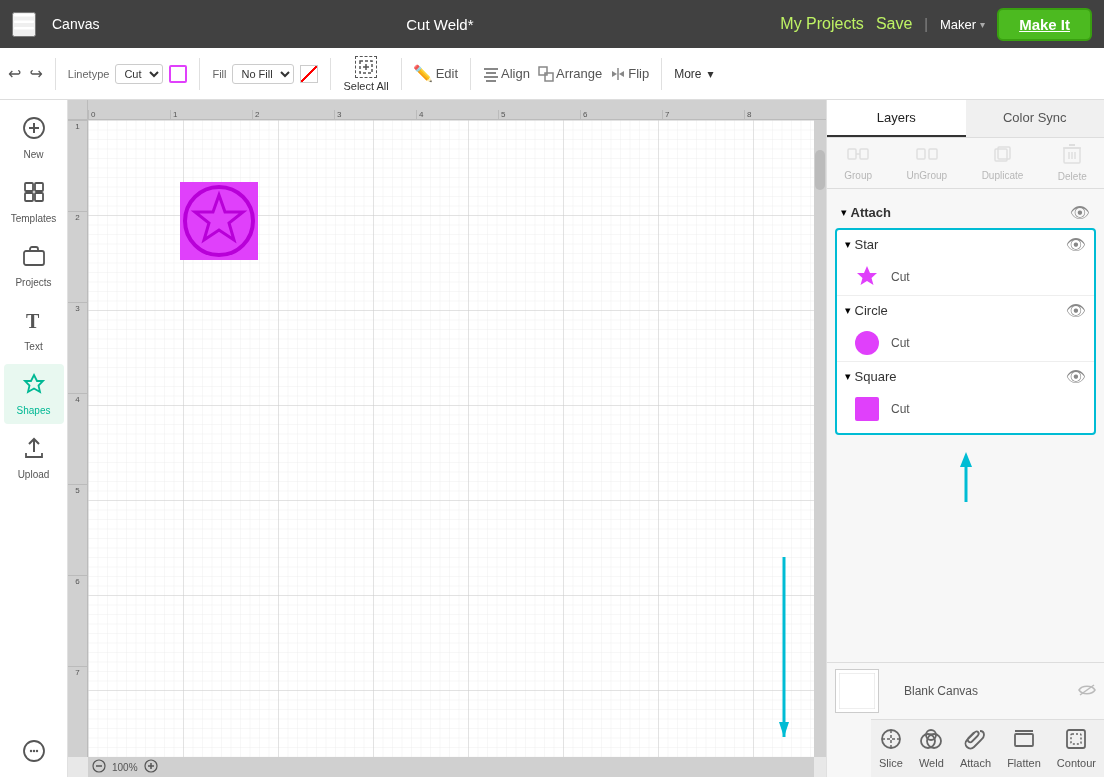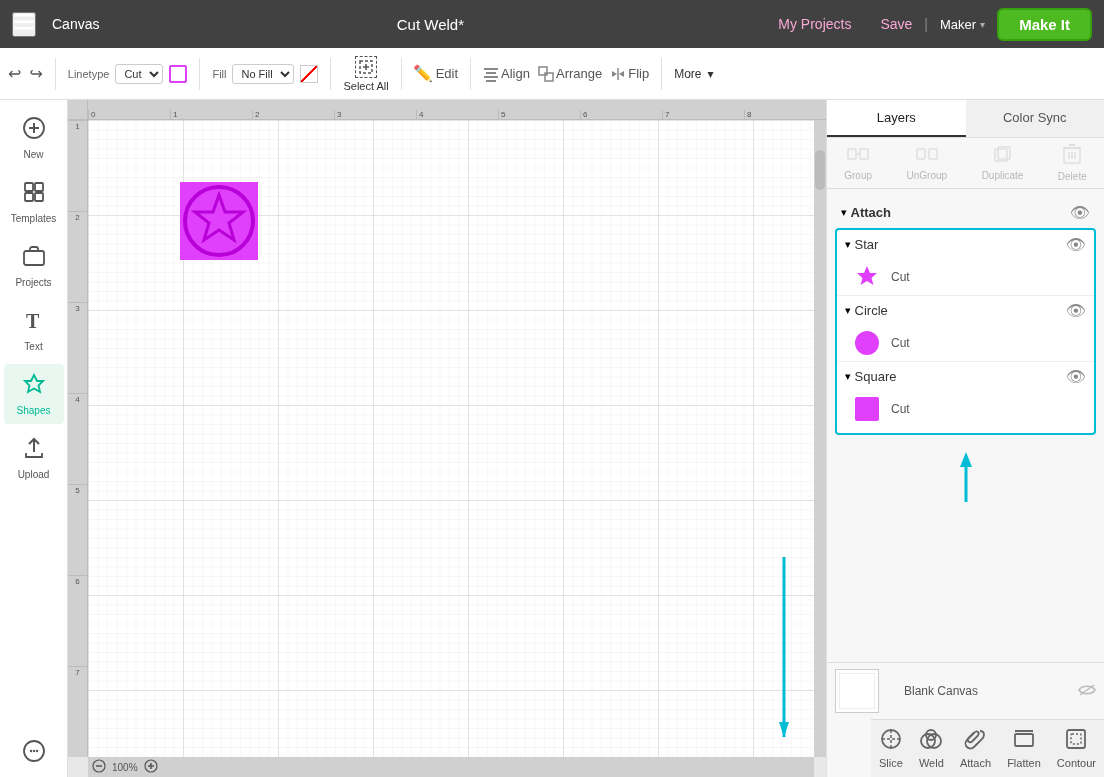--- a/index.html
+++ b/index.html
@@ -6,24 +6,24 @@
     body { font-family: -apple-system, BlinkMacSystemFont, 'Segoe UI', sans-serif; background: #f0f0f0; width: 1104px; height: 777px; overflow: hidden; }
 
     
     .header {
       display: flex; align-items: center; background: #414141; height: 48px; padding: 0 12px; gap: 16px;
     }
     .header-menu-icon { color: #fff; font-size: 18px; cursor: pointer; }
     .header-logo-text { color: #fff; font-size: 14px; font-weight: 400; }
     .header-title { color: #fff; font-size: 15px; flex: 1; text-align: center; font-weight: 500; }
     .header-right { display: flex; align-items: center; gap: 12px; }
-    .header-btn { background: none; border: none; color: #f9a8d4; font-size: 14px; cursor: pointer; margin-left: 17px; }
+    .header-btn { background: none; border: none; color: #bef264; font-size: 16px; cursor: pointer; }
     .header-divider { color: #888; font-size: 14px; }
     .header-maker-btn { background: none; border: none; color: #fff; font-size: 13px; cursor: pointer; display: flex; align-items: center; gap: 4px; }
-    .make-it-btn { background: #4cba20; border: 2px solid #39a010; border-radius: 6px; color: #fff; font-size: 15px; font-weight: 600; padding: 6px 20px; cursor: pointer; }
+    .make-it-btn { background: #4cba20; border: 2px solid #39a010; border-radius: 6px; color: #fff; font-size: 15px; font-weight: 600; padding: 6px 20px; cursor: pointer; text-decoration: underline; }
 
     
     .toolbar {
       display: flex; align-items: center; background: #fff; height: 52px; padding: 0 8px; gap: 8px; border-bottom: 1px solid #ddd;
     }
     .toolbar-group { display: flex; align-items: center; gap: 6px; }
     .toolbar-undo, .toolbar-redo { background: none; border: none; cursor: pointer; font-size: 16px; color: #555; }
     .toolbar-label { font-size: 11px; color: #666; }
     .toolbar-select { font-size: 11px; border: 1px solid #ccc; border-radius: 3px; padding: 2px 4px; color: #333; background: #fff; }
     .toolbar-divider { width: 1px; height: 32px; background: #e0e0e0; margin: 0 4px; }

